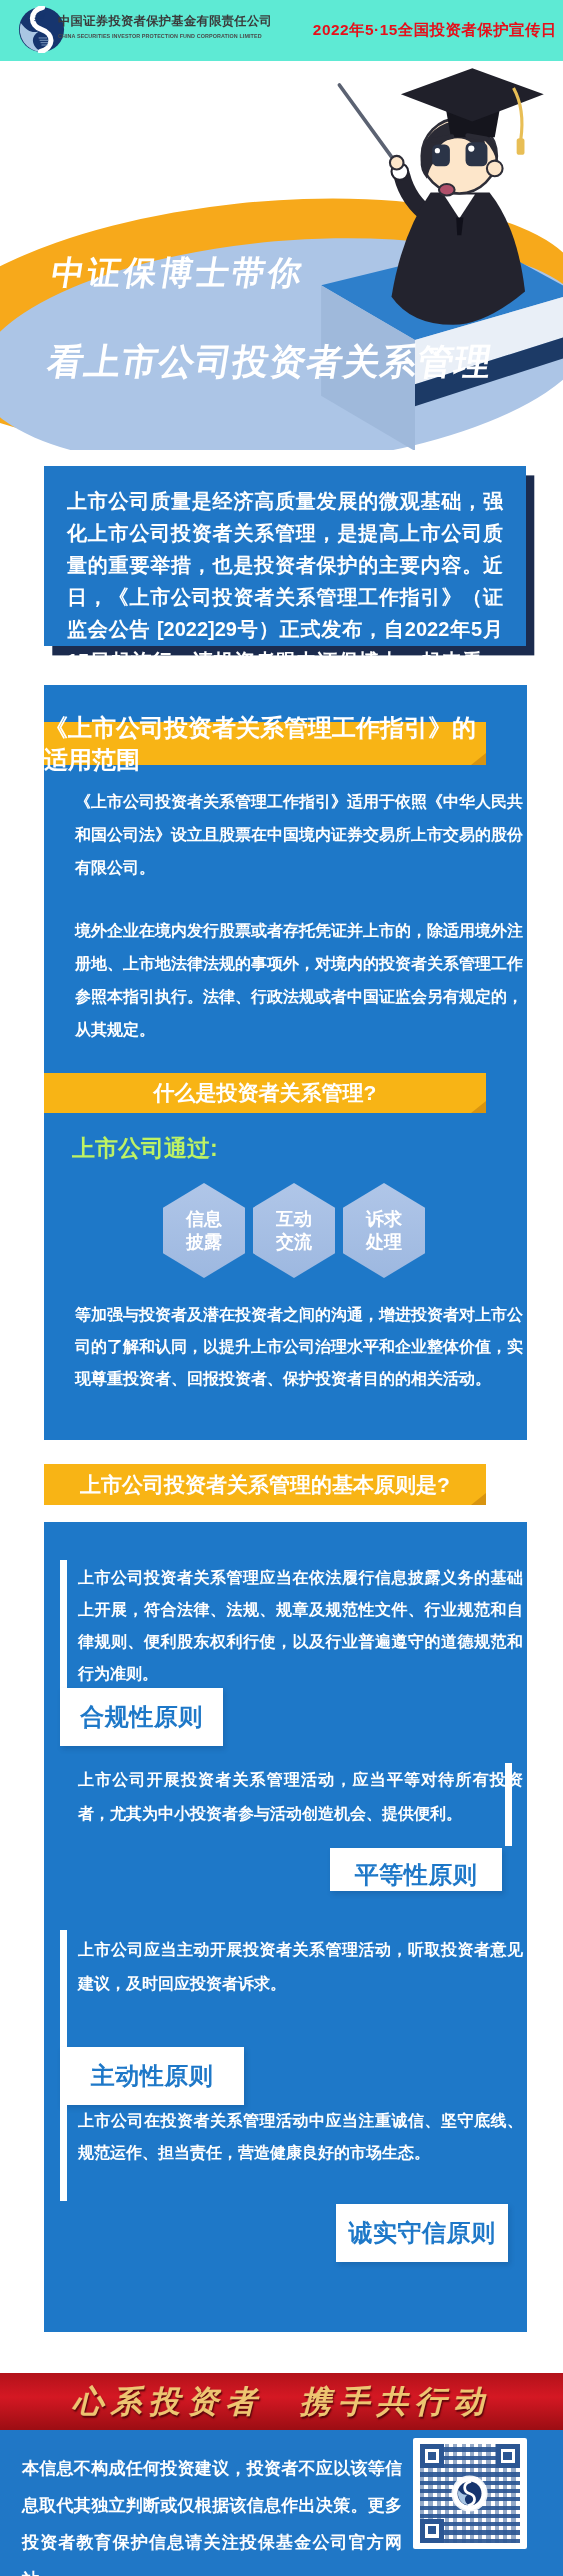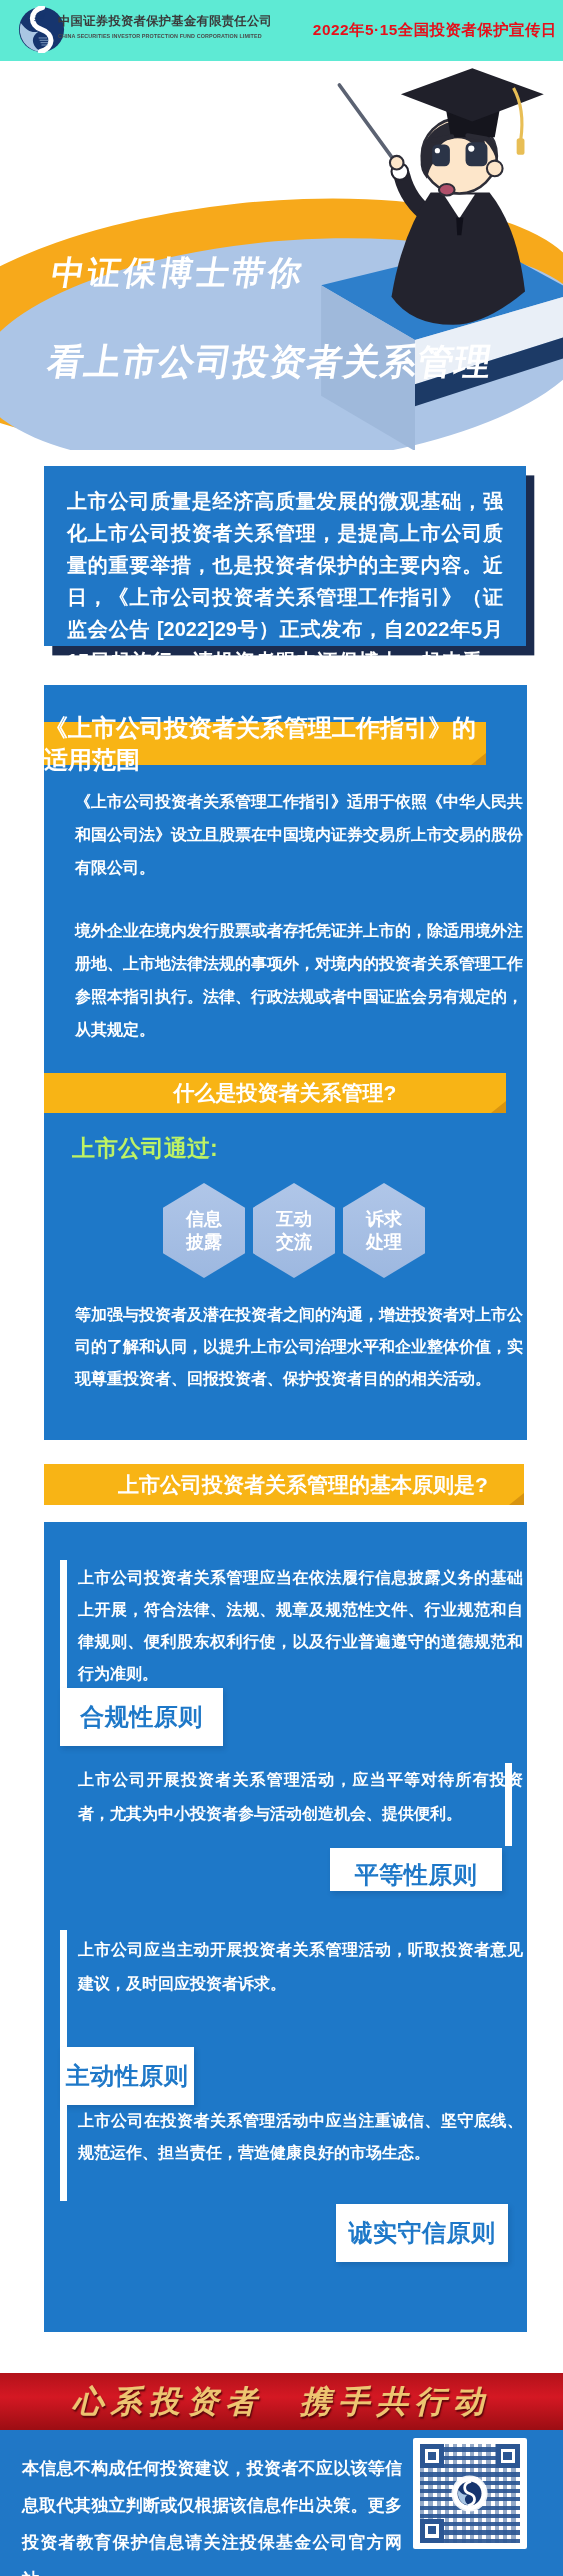--- a/index.html
+++ b/index.html
@@ -35,21 +35,21 @@
 
   
   .ribbon{
     background:#f8b415;display:flex;align-items:center;justify-content:center;
     color:#ffffff;font-weight:800;
   }
   .ribbon::after{
     content:"";position:absolute;right:0;bottom:0;width:0;height:0;
     border-bottom:12.5px solid #d89410;border-left:15.7px solid transparent;
   }
-  .banner-standalone{left:44px;top:1464px;width:442px;height:41px;font-size:21px;padding-left:38px;}
+  .banner-standalone{left:44px;top:1464px;width:442px;height:41px;font-size:21px;}
 
   
   .hex{
     width:82px;height:95px;background:linear-gradient(180deg,#b0c6e8 0%,#9db8e0 100%);
     clip-path:polygon(50% 0,100% 26%,100% 74%,50% 100%,0 74%,0 26%);
     display:flex;align-items:center;justify-content:center;text-align:center;
   }
   .hex span{color:#fff;font-weight:800;font-size:18px;line-height:23px;display:block;}
   .hex .w3{width:3.1em;} .hex .w2{width:2.1em;}
 
@@ -168,21 +168,21 @@
     <p>上市公司质量是经济高质量发展的微观基础，强化上市公司投资者关系管理，是提高上市公司质量的重要举措，也是投资者保护的主要内容。近日，《上市公司投资者关系管理工作指引》（证监会公告 [2022]29号）正式发布，自2022年5月15日起施行。请投资者跟中证保博士一起来看一看吧：</p>
   </div>
 
   <div class="abs panel panel-a">
     <div class="abs ribbon" style="left:0;top:37px;width:442px;height:43px;font-size:24px;">
       <span>《上市公司投资者关系管理工作指引》的适用范围</span>
     </div>
     <p class="abs body-p" style="left:31px;top:100px;width:448px;line-height:33px;">《上市公司投资者关系管理工作指引》适用于依照《中华人民共和国公司法》设立且股票在中国境内证券交易所上市交易的股份有限公司。</p>
     <p class="abs body-p" style="left:31px;top:229px;width:448px;line-height:33px;">境外企业在境内发行股票或者存托凭证并上市的，除适用境外注册地、上市地法律法规的事项外，对境内的投资者关系管理工作参照本指引执行。法律、行政法规或者中国证监会另有规定的，从其规定。</p>
 
-    <div class="abs ribbon" style="left:0;top:388px;width:442px;height:40px;font-size:21px;padding-left:20px;">
+    <div class="abs ribbon" style="left:0;top:388px;width:442px;height:40px;font-size:21px;">
       <span>什么是投资者关系管理?</span>
     </div>
     <div class="abs" style="left:28px;top:448px;color:#bef264;font-size:23px;font-weight:700;">上市公司通过:</div>
 
     <div class="abs hex" style="left:119px;top:498px;">
       <span class="w2">信息披露</span>
     </div>
     <div class="abs hex" style="left:209px;top:498px;">
       <span class="w2">互动交流</span>
     </div>
@@ -206,21 +206,21 @@
     </div>
 
     <p class="abs body-p" style="left:34px;top:241px;width:445px;line-height:34px;">上市公司开展投资者关系管理活动，应当平等对待所有投资者，尤其为中小投资者参与活动创造机会、提供便利。</p>
     <div class="abs vbar" style="left:461px;top:241px;height:83px;"></div>
     <div class="abs label-box" style="left:286px;top:326px;width:172px;height:43px;align-items:flex-end;">
       <span>平等性原则</span>
     </div>
 
     <div class="abs vbar" style="left:16px;top:408px;height:117px;"></div>
     <p class="abs body-p" style="left:34px;top:411px;width:445px;line-height:34px;">上市公司应当主动开展投资者关系管理活动，听取投资者意见建议，及时回应投资者诉求。</p>
-    <div class="abs label-box" style="left:16px;top:525px;width:134px;height:58px;">
+    <div class="abs label-box" style="left:16px;top:525px;width:184px;height:58px;">
       <span>主动性原则</span>
     </div>
 
     <div class="abs vbar" style="left:16px;top:580px;height:99px;"></div>
     <p class="abs body-p" style="left:34px;top:583px;width:445px;">上市公司在投资者关系管理活动中应当注重诚信、坚守底线、规范运作、担当责任，营造健康良好的市场生态。</p>
     <div class="abs label-box" style="left:292px;top:682px;width:172px;height:58px;">
       <span>诚实守信原则</span>
     </div>
   </div>
 

